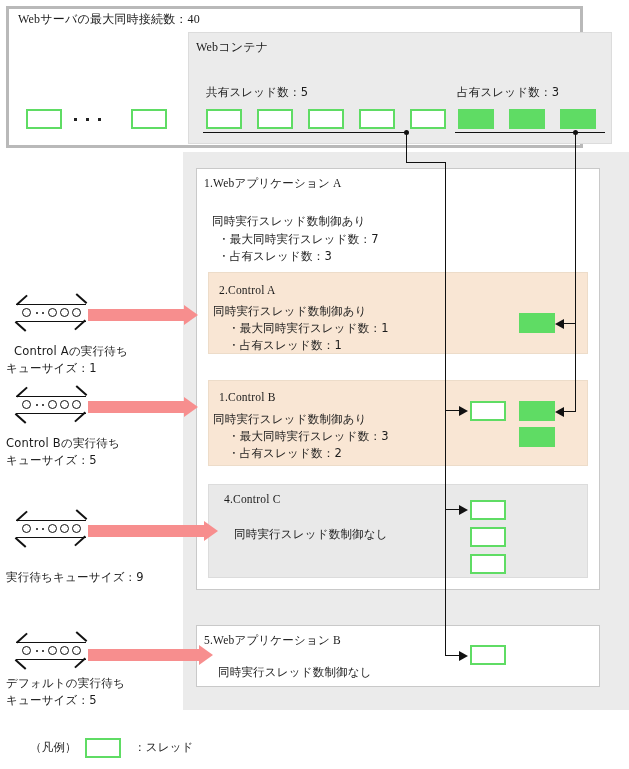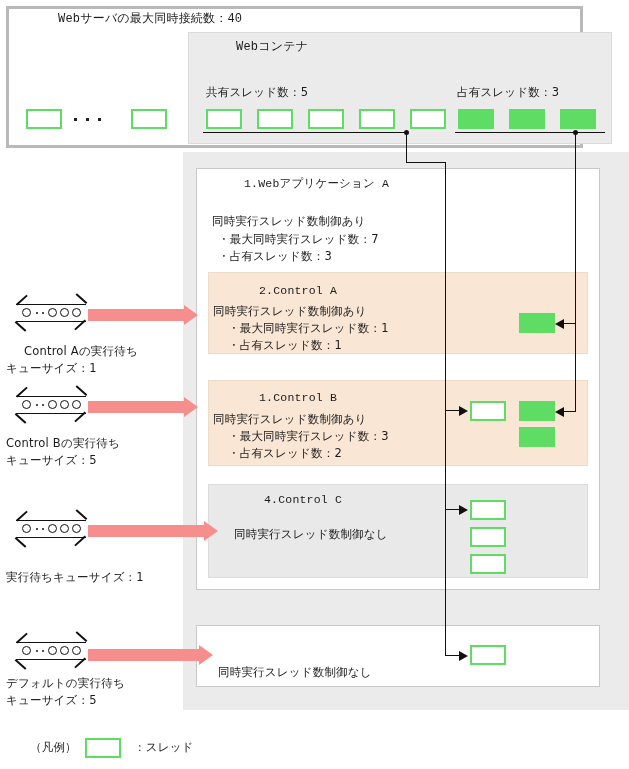--- a/index.html
+++ b/index.html
@@ -14,21 +14,21 @@
     overflow:hidden;
   }
   .txt{
     position:absolute;
     font-size:11.5px;
     line-height:15px;
     color:#1b1b1b;
     white-space:pre;
     letter-spacing:0.2px;
   }
-  .mono{font-family:Liberation Mono, monospace;margin-left:40px;}
+  .mono{font-family:Liberation Serif, serif;}
 
   
   #server-frame{
     position:absolute;left:6px;top:6px;width:577px;height:142px;
     border:3px solid #b9b9b9;background:#ffffff;box-sizing:border-box;
   }
 
   
   #web-container{
     position:absolute;left:188px;top:32px;width:424px;height:112px;
@@ -161,20 +161,21 @@
   <div class="thread filled" style="left:519px;top:427px;"></div>
 
   <div class="sub gray" style="left:208px;top:484px;width:380px;height:94px;"></div>
   <div class="txt mono" style="left:224px;top:492px;">4.Control C</div>
   <div class="txt" style="left:234px;top:527px;">同時実行スレッド数制御なし</div>
   <div class="thread" style="left:470px;top:500px;"></div>
   <div class="thread" style="left:470px;top:527px;"></div>
   <div class="thread" style="left:470px;top:554px;"></div>
 
   <div class="panel" style="left:196px;top:625px;width:404px;height:62px;"></div>
+  <div class="txt mono" style="left:204px;top:633px;">5.Webアプリケーション B</div>
   <div class="txt" style="left:218px;top:665px;">同時実行スレッド数制御なし</div>
   <div class="thread" style="left:470px;top:645px;"></div>
 
   <div class="vline" style="left:406px;top:132px;height:30px;"></div>
   <div class="hline" style="left:406px;top:162px;width:40px;"></div>
   <div class="vline" style="left:445px;top:162px;height:493px;"></div>
 
   <div class="hline" style="left:445px;top:410px;width:17px;"></div>
   <div class="arrowR" style="left:459px;top:406px;"></div>
 
@@ -203,21 +204,21 @@
     <div class="qd" style="left:24px;top:16px;"></div>
     <div class="qd" style="left:30px;top:16px;"></div>
     <div class="circ" style="left:36px;top:12px;"></div>
     <div class="circ" style="left:48px;top:12px;"></div>
     <div class="circ" style="left:60px;top:12px;"></div>
   </div>
   <div class="parrow" style="left:88px;top:305px;width:110px;">
     <div class="shaft" style="width:96px;"></div>
     <div class="head" style="left:96px;"></div>
   </div>
-  <div class="txt" style="left:24px;top:344px;">Control Aの実行待ち</div>
+  <div class="txt" style="left:14px;top:344px;">Control Aの実行待ち</div>
   <div class="txt" style="left:6px;top:361px;">キューサイズ：1</div>
 
   <div class="queue" style="left:12px;top:388px;">
     <div class="bar" style="top:8px;"></div>
     <div class="bar" style="top:25px;"></div>
     <div class="diag" style="left:4px;top:8px;width:14px;transform:rotate(-42deg);"></div>
     <div class="diag" style="left:4px;top:25px;width:14px;transform:rotate(42deg);"></div>
     <div class="diag" style="left:74px;top:8px;width:14px;transform:rotate(-138deg);"></div>
     <div class="diag" style="left:74px;top:25px;width:14px;transform:rotate(138deg);"></div>
     <div class="circ" style="left:10px;top:12px;"></div>
@@ -245,21 +246,21 @@
     <div class="qd" style="left:24px;top:16px;"></div>
     <div class="qd" style="left:30px;top:16px;"></div>
     <div class="circ" style="left:36px;top:12px;"></div>
     <div class="circ" style="left:48px;top:12px;"></div>
     <div class="circ" style="left:60px;top:12px;"></div>
   </div>
   <div class="parrow" style="left:88px;top:521px;width:130px;">
     <div class="shaft" style="width:116px;"></div>
     <div class="head" style="left:116px;"></div>
   </div>
-  <div class="txt" style="left:6px;top:570px;">実行待ちキューサイズ：1</div>
+  <div class="txt" style="left:6px;top:570px;">実行待ちキューサイズ：9</div>
 
   <div class="queue" style="left:12px;top:634px;">
     <div class="bar" style="top:8px;"></div>
     <div class="bar" style="top:25px;"></div>
     <div class="diag" style="left:4px;top:8px;width:14px;transform:rotate(-42deg);"></div>
     <div class="diag" style="left:4px;top:25px;width:14px;transform:rotate(42deg);"></div>
     <div class="diag" style="left:74px;top:8px;width:14px;transform:rotate(-138deg);"></div>
     <div class="diag" style="left:74px;top:25px;width:14px;transform:rotate(138deg);"></div>
     <div class="circ" style="left:10px;top:12px;"></div>
     <div class="qd" style="left:24px;top:16px;"></div>

